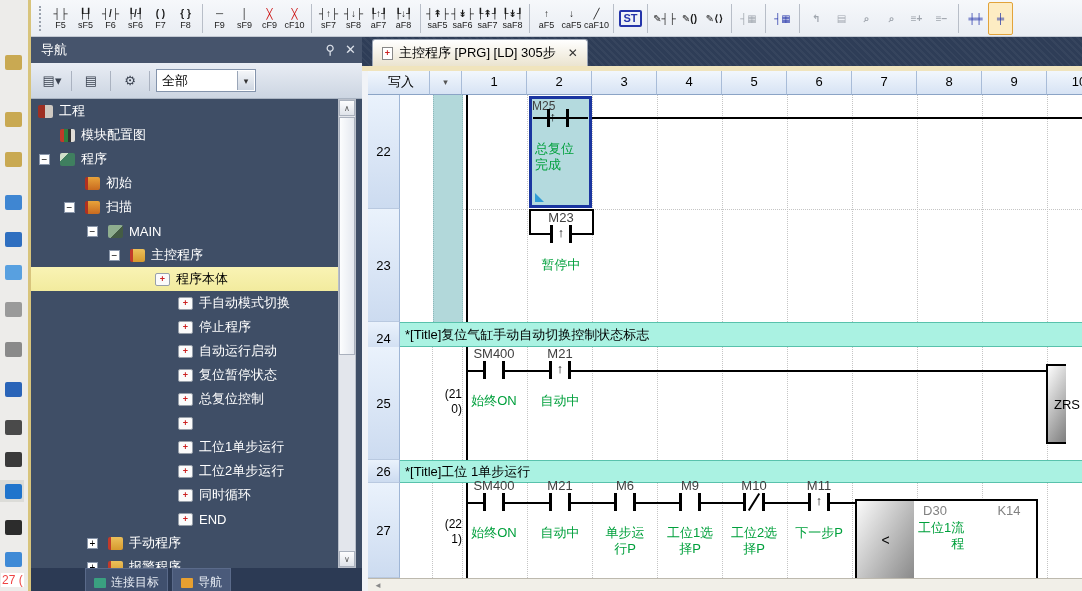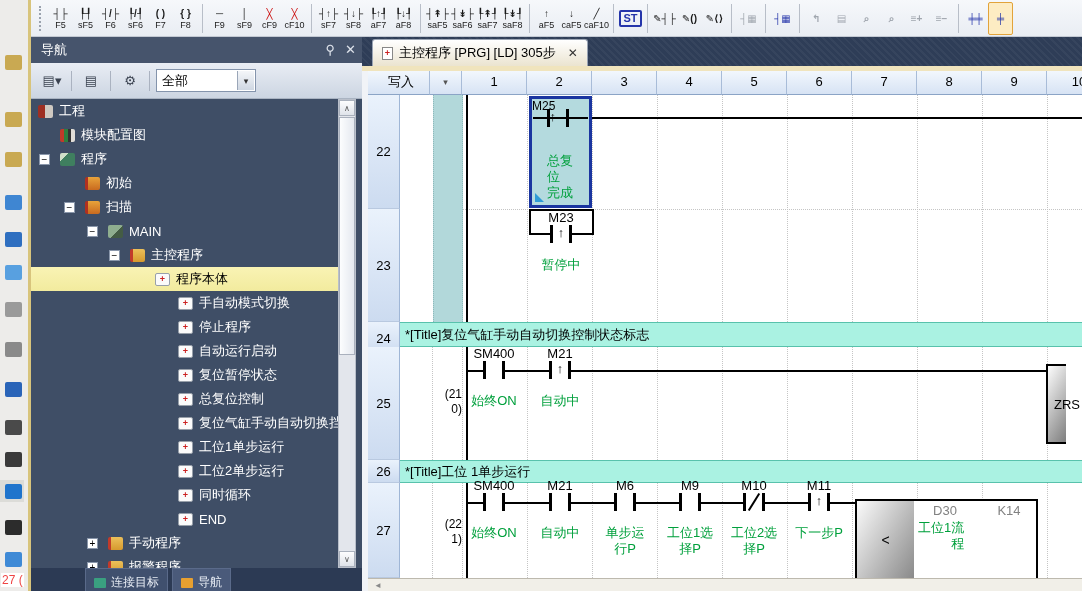--- a/index.html
+++ b/index.html
@@ -67,36 +67,36 @@
   .ladder{position:absolute;left:368px;top:71px;width:714px;height:507px;background:#fff;overflow:hidden;z-index:1}
   .hc{position:absolute;top:0;height:24px;background:linear-gradient(#f2f7fd,#d7e3f4);border-right:1px solid #a8bcd8;border-bottom:1px solid #8ba4c6;font-size:13px;color:#000;text-align:center;line-height:22px}
   .dotv{position:absolute;width:0;border-left:1px dotted #c5c5c5}
   .doth{position:absolute;height:0;border-top:1px dotted #c5c5c5}
   .gut{position:absolute;left:0;width:32px;background:linear-gradient(#eaf2fc,#ccdbf0);border-right:1px solid #9fb6d6;border-bottom:1px solid #b9c9e0;color:#000;font-size:13px;display:flex;align-items:center;justify-content:center}
   .teal{position:absolute;left:65px;width:30px;background:#b2d8da;border-left:1px dotted #8fb8ba;border-right:1px dotted #8fb8ba}
   .wire{position:absolute;height:2px;background:#000}
   .vw{position:absolute;width:2px;background:#000}
   .titlebar{position:absolute;left:32px;right:0;background:#aaf2e2;border-top:1px solid #58c2ac;border-bottom:1px solid #58c2ac;font-weight:normal;font-size:13px;color:#000;display:flex;align-items:center;padding-left:5px}
   .contact{position:absolute;width:66px;transform:translateX(-50%);text-align:center}
-  .dev{color:#000000;font-size:13px;line-height:15px;white-space:nowrap}
+  .dev{color:#404040;font-size:13px;line-height:15px;white-space:nowrap}
   .sym{position:relative;width:22px;height:18px;margin:0 auto;background:#fff;border-left:3px solid #000;border-right:3px solid #000}
   .sym.up::after{content:"↑";position:absolute;inset:0;font-size:13px;line-height:16px;font-weight:bold;color:#000}
   .sym.nc::after{content:"";position:absolute;left:-2px;right:-2px;top:8px;height:2px;background:#000;transform:rotate(-58deg)}
   .cmt{margin-top:14px;color:#00a03c;font-size:13px;line-height:16px;white-space:pre-line}
   .step{position:absolute;left:67px;width:27px;text-align:right;font-size:12px;line-height:15px;word-break:break-all;color:#000}
   .selcell{position:absolute;left:161px;top:25px;width:63px;height:112px;border:3px solid #1a35a0;background:#b4dade}
   .selcell .dev{position:absolute;top:0;left:0;right:0;font-size:12px}
   .selcell .cellwire{position:absolute;left:1px;right:1px;top:18px;height:2px;background:#000}
   .selcell .sym{position:absolute;top:10px;left:50%;margin-left:-14px;background:transparent}
-  .selcell .cmt{position:absolute;top:42px;left:3px;right:2px;text-align:left;margin:12px}
+  .selcell .cmt{position:absolute;top:42px;left:3px;right:2px;text-align:left;margin:0}
   .seltri{position:absolute;left:3px;bottom:3px;width:0;height:0;border-bottom:9px solid #2f9bd6;border-right:9px solid transparent}
   .zrsbox{position:absolute;left:678px;top:293px;width:20px;height:80px;border:2px solid #000;border-right:none;background:linear-gradient(120deg,#fdfdfd,#7e7e7e);color:#000;font-size:13px;display:flex;align-items:center;padding-left:6px}
   .cmpblk{position:absolute;left:487px;top:428px;width:183px;height:79px;border:2px solid #000;border-bottom:none;background:#fff}
   .cmpgray{position:absolute;left:0;top:0;width:57px;height:100%;background:linear-gradient(120deg,#fbfbfb,#8a8a8a);display:flex;align-items:center;justify-content:center;font-size:14px;color:#000}
-  .cmpa{position:absolute;left:54px;top:2px;width:68px;text-align:center;color:#828282;font-size:13px}
+  .cmpa{position:absolute;left:44px;top:2px;width:68px;text-align:center;color:#828282;font-size:13px}
   .cmpb{position:absolute;left:125px;top:2px;width:54px;text-align:center;color:#828282;font-size:13px}
   .cmpcmt{position:absolute;left:61px;top:19px;color:#00a03c;font-size:13px;line-height:16px;white-space:pre-line;text-align:right}
   .hsb{position:absolute;left:368px;top:578px;width:714px;height:13px;background:#f1efe8;border-top:1px solid #bdb9ae;z-index:2;display:flex;align-items:center}
   .hsb .arr{font-size:8px;color:#8a8a8a;margin-left:6px}
 </style>
 </head>
 <body>
 
 <div class="app">
 
@@ -334,21 +334,20 @@
       <div class="titem" style="padding-left:147px">
           <span class="ic ic-page">+</span>
           <span>复位暂停状态</span>
         </div>
       <div class="titem" style="padding-left:147px">
           <span class="ic ic-page">+</span>
           <span>总复位控制</span>
         </div>
       <div class="titem" style="padding-left:147px">
           <span class="ic ic-page">+</span>
-          <span>复位气缸手动自动切换挡</span>
         </div>
       <div class="titem" style="padding-left:147px">
           <span class="ic ic-page">+</span>
           <span>工位1单步运行</span>
         </div>
       <div class="titem" style="padding-left:147px">
           <span class="ic ic-page">+</span>
           <span>工位2单步运行</span>
         </div>
       <div class="titem" style="padding-left:147px">

